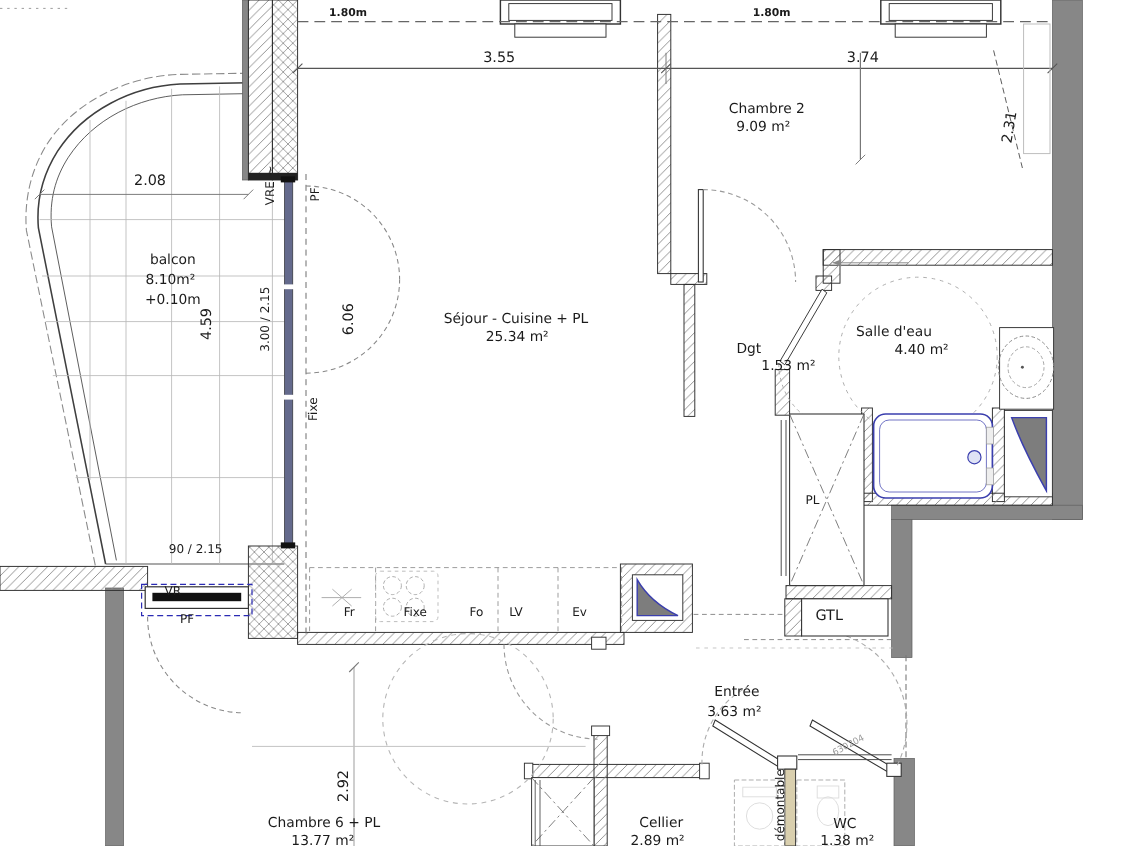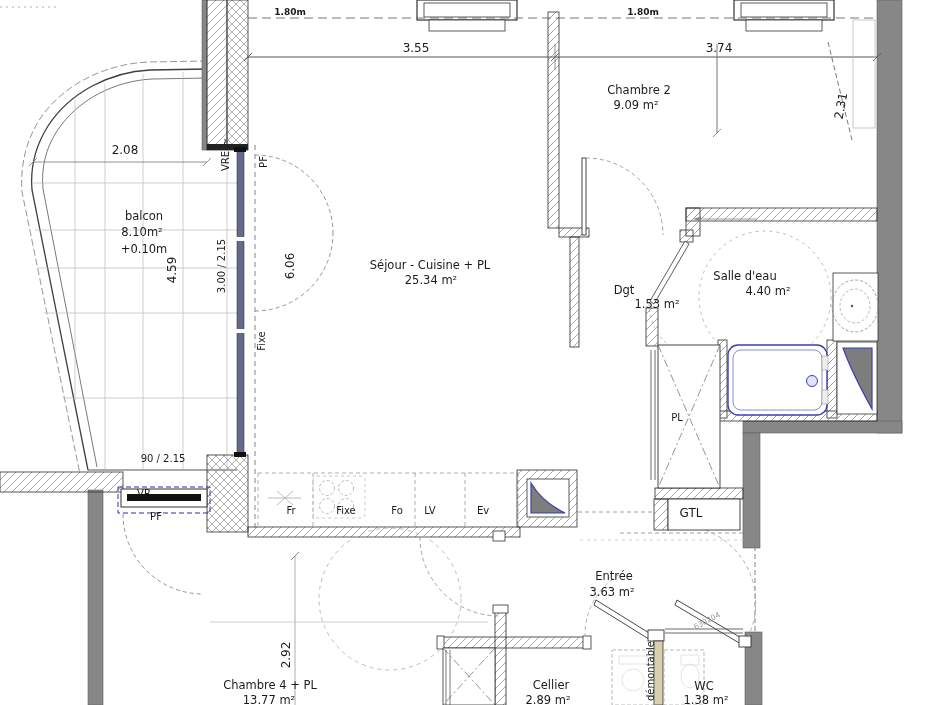--- a/index.html
+++ b/index.html
@@ -239,21 +239,21 @@
 
 <span class="lbl r11" style="left:614px;top:577px">Entrée</span>
 <span class="lbl r11" style="left:612px;top:593px">3.63 m²</span>
 
 <span class="lbl r11" style="left:551px;top:686px">Cellier</span>
 <span class="lbl r11" style="left:548px;top:701px">2.89 m²</span>
 
 <span class="lbl r11" style="left:704px;top:687px">WC</span>
 <span class="lbl r11" style="left:706px;top:701px">1.38 m²</span>
 
-<span class="lbl r11" style="left:270px;top:686px">Chambre 4 + PL</span>
+<span class="lbl r11" style="left:270px;top:686px">Chambre 6 + PL</span>
 <span class="lbl r11" style="left:269px;top:701px">13.77 m²</span>
 
 <span class="lbl sm" style="left:677px;top:418px">PL</span>
 <span class="lbl dim" style="left:691px;top:513px">GTL</span>
 
 <span class="lbl sm" style="left:291px;top:511px">Fr</span>
 <span class="lbl sm" style="left:346px;top:511px">Fixe</span>
 <span class="lbl sm" style="left:397px;top:511px">Fo</span>
 <span class="lbl sm" style="left:430px;top:511px">LV</span>
 <span class="lbl sm" style="left:483px;top:511px">Ev</span>

